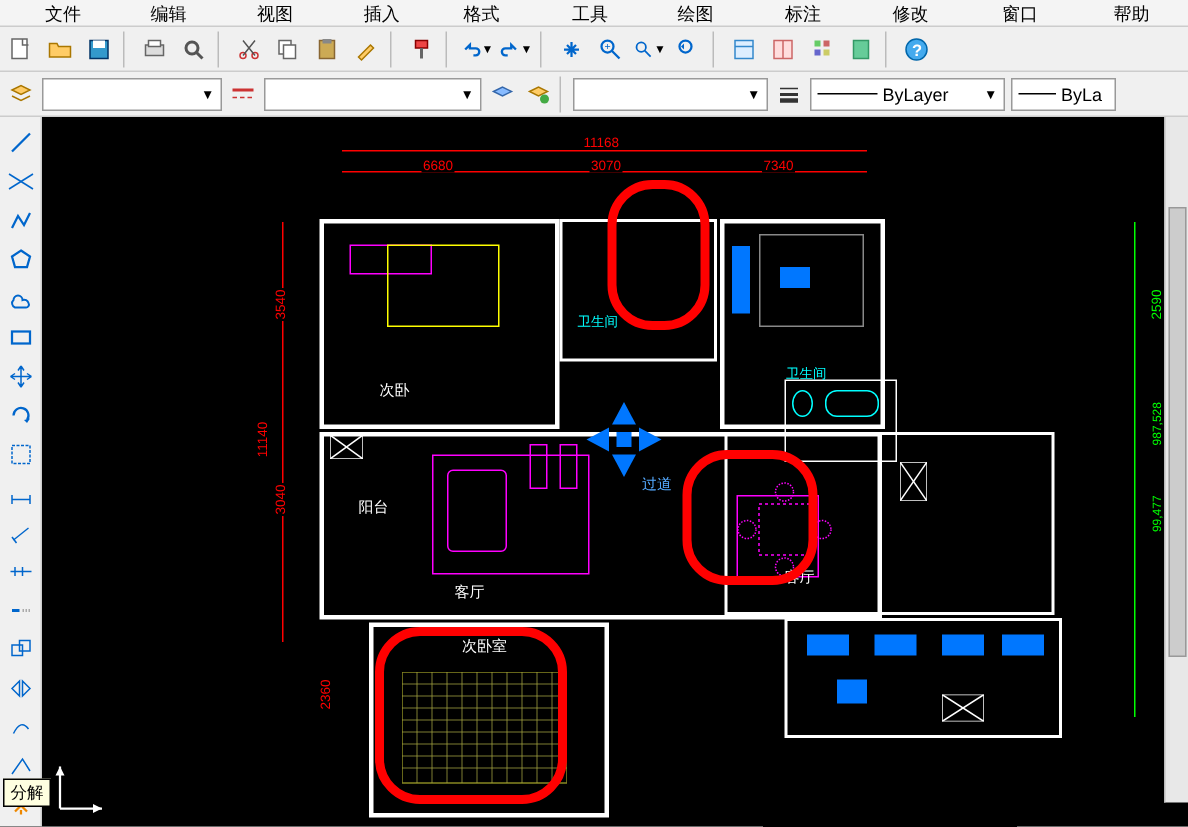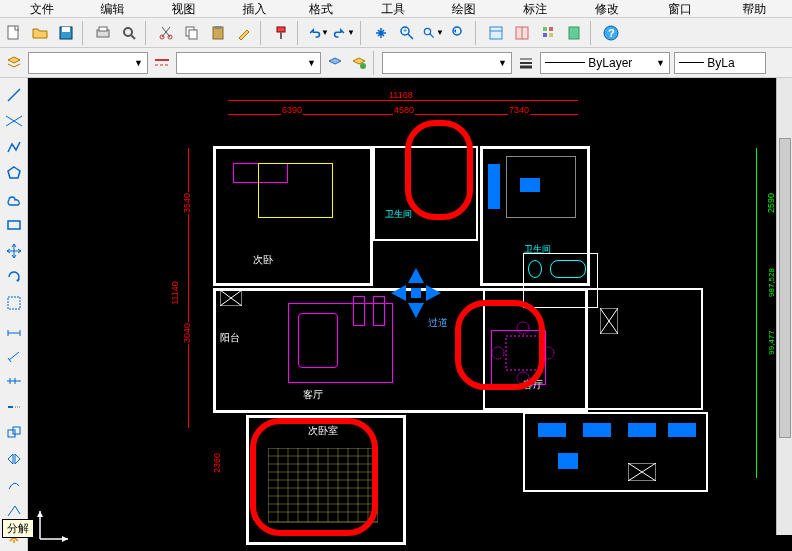--- a/index.html
+++ b/index.html
@@ -233,21 +233,21 @@
       <span class="arrow">▼</span>
     </div>
   <div class="tb-btn">
       <svg class="ico" viewBox="0 0 18 18">
         <line x1="3" y1="5" x2="15" y2="5" stroke="#333" stroke-width="1"></line>
         <line x1="3" y1="9" x2="15" y2="9" stroke="#333" stroke-width="2"></line>
         <line x1="3" y1="13" x2="15" y2="13" stroke="#333" stroke-width="3"></line>
       </svg>
     </div>
   <div class="tb-combo" style="width:130px"><span style="border-bottom:1px solid #000;width:40px;display:inline-block"></span>&nbsp;<span>ByLayer</span><span class="arrow">▼</span></div>
-  <div class="tb-combo" style="width:92px"><span style="border-bottom:1px solid #000;width:25px;display:inline-block"></span>&nbsp;<span>ByLa</span></div>
+  <div class="tb-combo" style="width:70px"><span style="border-bottom:1px solid #000;width:25px;display:inline-block"></span>&nbsp;<span>ByLa</span></div>
 </div>
 
 <div class="main-row">
 
   <div class="side-tools">
     <div class="side-btn">
         <svg class="ico" viewBox="0 0 18 18">
           <line x1="3" y1="15" x2="15" y2="3" stroke="#06c" stroke-width="1.5"></line>
         </svg>
       </div>
@@ -346,22 +346,22 @@
           <path d="M5 5l8 8M5 13l8-8M3 9h3M12 9h3M9 3v3M9 12v3" stroke="#e80" stroke-width="1.5"></path>
         </svg>
       </div>
   </div>
 
   <div class="canvas">
 
     <div class="dim-line" style="left:200px;top:22px;width:350px;height:1px"></div>
     <div class="dim-txt" style="left:360px;top:12px">11168</div>
     <div class="dim-line" style="left:200px;top:36px;width:350px;height:1px"></div>
-    <div class="dim-txt" style="left:253px;top:27px">6390</div>
-    <div class="dim-txt" style="left:365px;top:27px">4580</div>
+    <div class="dim-txt" style="left:253px;top:27px">6680</div>
+    <div class="dim-txt" style="left:365px;top:27px">3070</div>
     <div class="dim-txt" style="left:480px;top:27px">7340</div>
 
     <div class="dim-line" style="left:160px;top:70px;width:1px;height:280px"></div>
     <div class="dim-txt" style="left:148px;top:120px;transform:rotate(-90deg)">3540</div>
     <div class="dim-txt" style="left:148px;top:250px;transform:rotate(-90deg)">3040</div>
     <div class="dim-txt" style="left:134px;top:210px;transform:rotate(-90deg)">11140</div>
     <div class="dim-txt" style="left:178px;top:380px;transform:rotate(-90deg)">2360</div>
 
     <div class="dim-line" style="left:728px;top:70px;width:1px;height:330px;background:#0f0"></div>
     <div class="dim-txt dim-green" style="left:732px;top:120px;transform:rotate(-90deg)">2590</div>
@@ -448,21 +448,21 @@
         <line x1="0" y1="0" x2="18" y2="26" stroke="#fff"></line>
         <line x1="18" y1="0" x2="0" y2="26" stroke="#fff"></line>
       </svg>
     <svg style="position:absolute;left:600px;top:385px;width:28px;height:18px">
         <rect width="28" height="18" fill="none" stroke="#fff"></rect>
         <line x1="0" y1="0" x2="28" y2="18" stroke="#fff"></line>
         <line x1="28" y1="0" x2="0" y2="18" stroke="#fff"></line>
       </svg>
 
     <div class="room-label" style="left:225px;top:175px">次卧</div>
-    <div class="room-label" style="left:192px;top:253px">阳台</div>
+    <div class="room-label" style="left:211px;top:253px">阳台</div>
     <div class="room-label" style="left:275px;top:310px">客厅</div>
     <div class="room-label blue" style="left:400px;top:238px">过道</div>
     <div class="room-label" style="left:495px;top:300px">客厅</div>
     <div class="room-label cyan" style="left:357px;top:130px;font-size:9px">卫生间</div>
     <div class="room-label cyan" style="left:496px;top:165px;font-size:9px">卫生间</div>
     <div class="room-label" style="left:280px;top:346px">次卧室</div>
 
     <div class="red-circle" style="left:377px;top:42px;width:68px;height:100px"></div>
     <div class="red-circle" style="left:427px;top:222px;width:90px;height:90px"></div>
     <div class="red-circle" style="left:222px;top:340px;width:128px;height:118px"></div>

